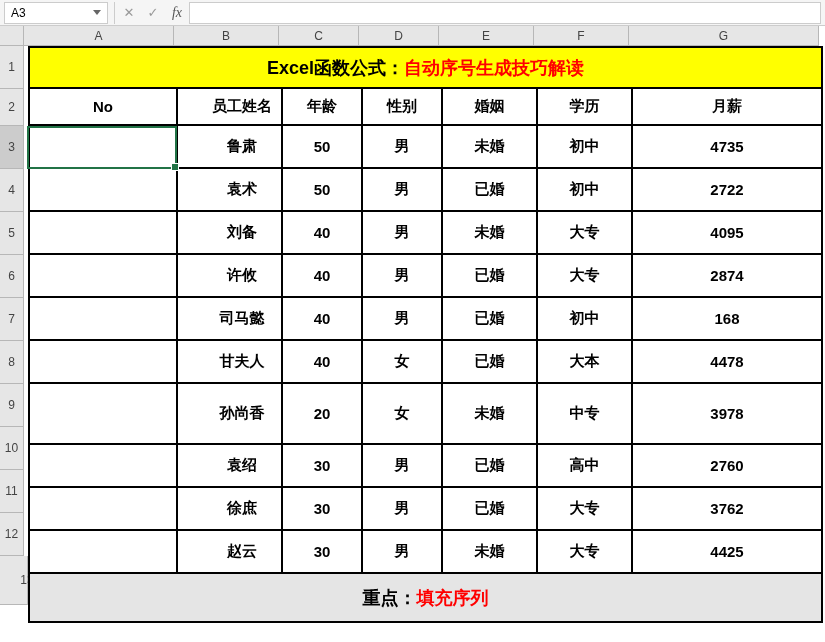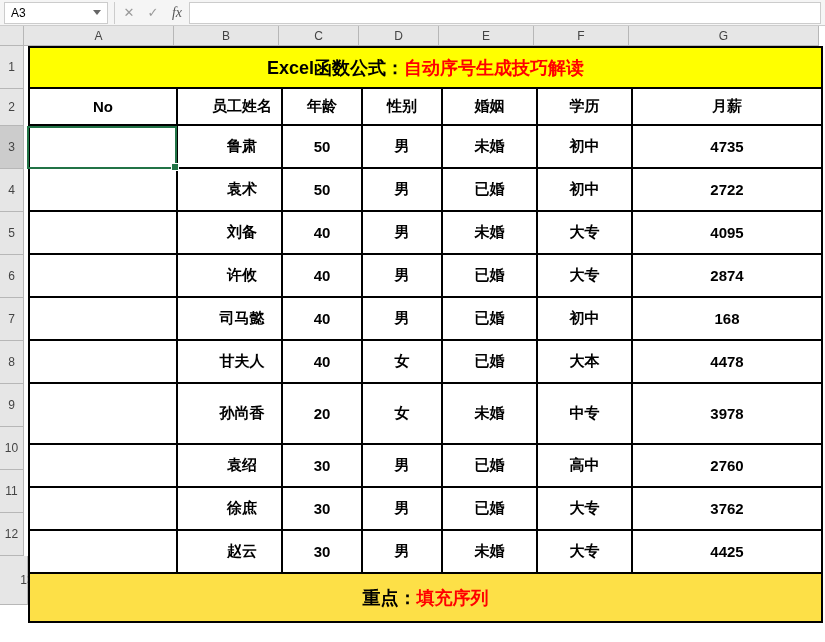--- a/index.html
+++ b/index.html
@@ -27,21 +27,21 @@
 .sheet { position: relative; }
 .row { display: flex; }
 .cell { border-right: 1px solid #d4d4d4; border-bottom: 1px solid #d4d4d4; display: flex; align-items: center; justify-content: center; overflow: hidden; }
 
 
 .title-row .cell { background: #ffff00; font-weight: bold; font-size: 18px; border-bottom: 2px solid #000; }
 .title-row .cell .black { color: #000; }
 .title-row .cell .red { color: #ff0000; }
 .hdr-row .cell { font-weight: bold; border-top: none; border-bottom: 2px solid #000; font-size: 15px; }
 .data-row .cell { font-weight: bold; border-bottom: 2px solid #000; font-size: 15px; }
-.footer-row .cell { background: #fde047; font-weight: bold; font-size: 18px; }
+.footer-row .cell { background: #e5e5e5; font-weight: bold; font-size: 18px; }
 .footer-row .cell .black { color: #000; }
 .footer-row .cell .red { color: #ff0000; }
 
 
 .lborder { border-left: 2px solid #000; }
 .rborder { border-right: 2px solid #000; }
 .iborder-r { border-right: 2px solid #000; }
 
 
 .sel-cell { position: absolute; border: 2px solid #217346; pointer-events: none; }

